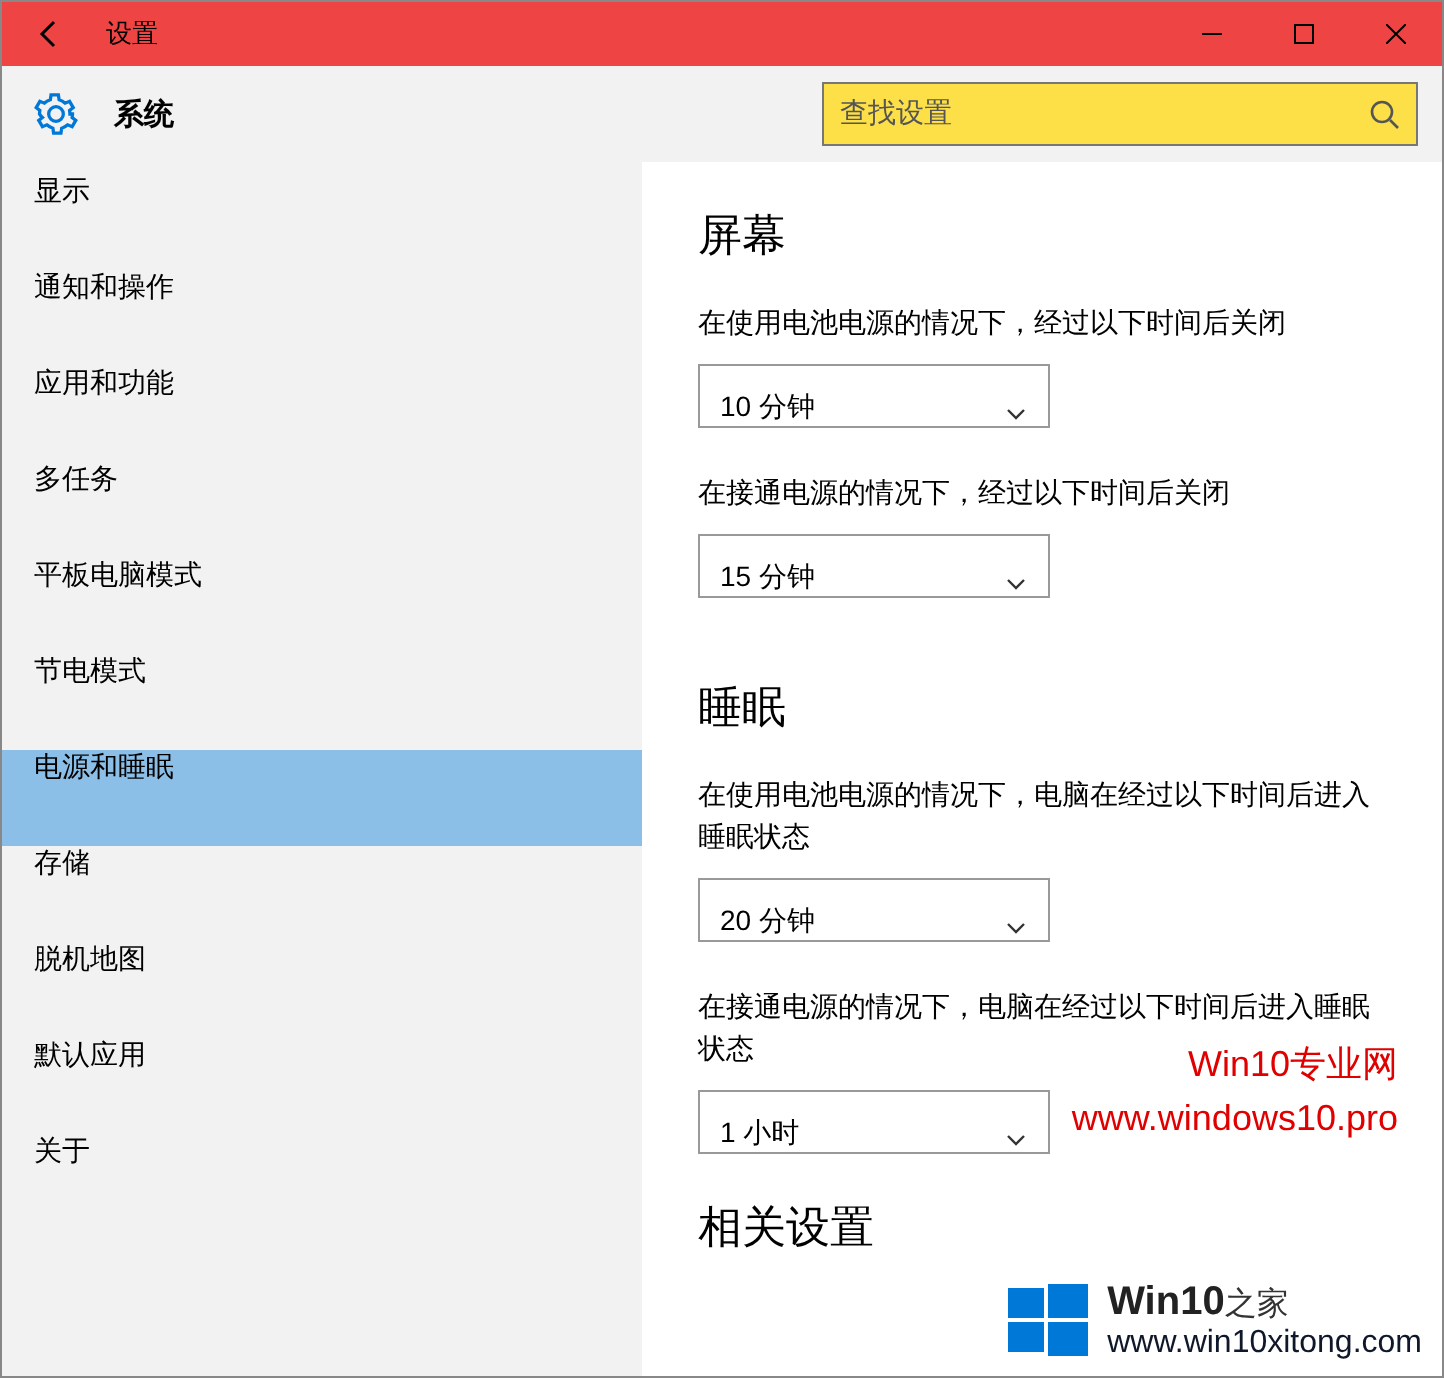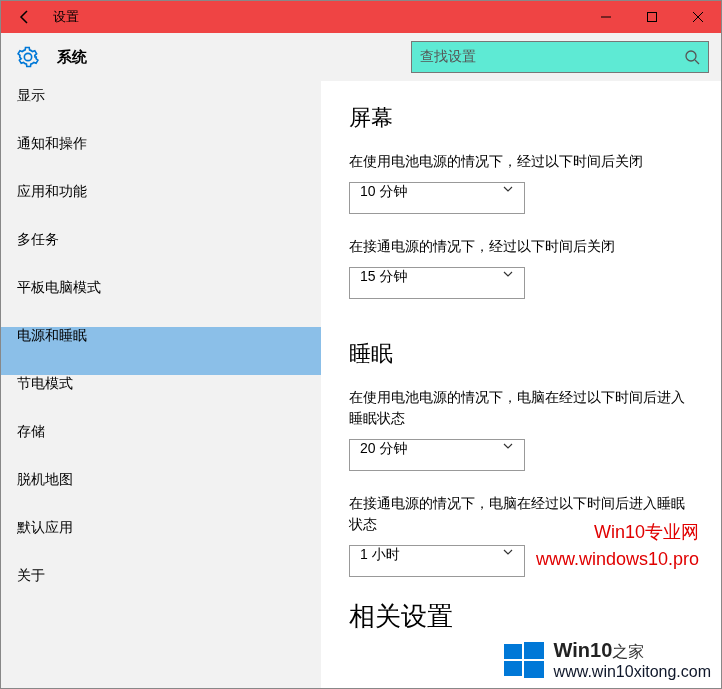--- a/index.html
+++ b/index.html
@@ -7,35 +7,35 @@
     .titlebar { height: 32px; display: flex; align-items: center; background: #ef4444; }
     .titlebar .back { width: 48px; height: 32px; display: flex; align-items: center; justify-content: center; }
     .titlebar .title { flex: 0 0 auto; padding-left: 4px; font-size: 13px; }
     .titlebar .spacer { flex: 1; }
     .winbtn { width: 46px; height: 32px; display: flex; align-items: center; justify-content: center; }
     .winbtn svg { width: 10px; height: 10px; }
     .header { height: 48px; background: #f2f2f2; display: flex; align-items: center; padding: 0 12px 0 16px; }
     .gear { width: 22px; height: 22px; margin-right: 18px; display: flex; align-items: center; justify-content: center; }
     .header-title { font-weight: 600; font-size: 15px; }
     .header-spacer { flex: 1; }
-    .searchbox { width: 298px; height: 32px; border: 1px solid #777; display: flex; align-items: center; padding: 0 8px; background: #5eead4; }
+    .searchbox { width: 298px; height: 32px; border: 1px solid #777; display: flex; align-items: center; padding: 0 8px; background: #fde047; }
     .searchbox-text { flex: 1; color: #555; font-size: 14px; }
     .searchbox-icon { width: 16px; height: 16px; }
     .body { display: flex; height: calc(689px - 32px - 48px - 2px); }
     .sidebar { width: 320px; background: #f2f2f2; padding-top: 6px; }
     .sidebar-item { height: 48px; display: flex; align-items: flex-start; padding-left: 16px; font-size: 14px; cursor: default; }
     .sidebar-item.selected { background: #8bbfe8; }
     .content { flex: 1; background: #fff; padding: 22px 28px 10px 28px; overflow: hidden; position: relative; }
     .section-title { font-size: 22px; font-weight: 400; margin-bottom: 18px; }
     .field-label { font-size: 14px; margin-bottom: 10px; line-height: 1.5; }
-    .dropdown { width: 176px; height: 32px; border: 1px solid #999; display: flex; align-items: flex-start; padding: 0 10px; margin-bottom: 22px; background: #fff; }
+    .dropdown { width: 176px; height: 32px; border: 1px solid #999; display: flex; align-items: flex-end; padding: 0 10px; margin-bottom: 22px; background: #fff; }
     .dropdown-value { flex: 1; font-size: 14px; }
     .dropdown-chevron { width: 12px; height: 12px; }
     .section-gap { height: 18px; }
-    .related-title { font-size: 26px; font-weight: 400; margin-top: 18px; margin-bottom: 14px; }
+    .related-title { font-size: 22px; font-weight: 400; margin-top: 18px; margin-bottom: 14px; }
     .link { color: #0066cc; font-size: 14px; }
     .watermark1 { position: absolute; right: 22px; top: 438px; color: #e00000; font-size: 18px; line-height: 1.5; text-align: right; pointer-events: none; }
     .watermark2 { position: absolute; right: 10px; bottom: 6px; display: flex; align-items: center; gap: 8px; pointer-events: none; }
     .wlogo { width: 44px; height: 44px; }
     .wtext1 { font-size: 20px; font-weight: 600; color: #222; }
     .wtext2 { font-size: 16px; color: #0f172a; }
   </style>
 </head>
 <body>
 
@@ -91,25 +91,25 @@
       </div>
     <div class="sidebar-item">
         <span>应用和功能</span>
       </div>
     <div class="sidebar-item">
         <span>多任务</span>
       </div>
     <div class="sidebar-item">
         <span>平板电脑模式</span>
       </div>
+    <div class="sidebar-item">
+        <span>节电模式</span>
+      </div>
     <div class="sidebar-item selected">
         <span>电源和睡眠</span>
-      </div>
-    <div class="sidebar-item">
-        <span>节电模式</span>
       </div>
     <div class="sidebar-item">
         <span>存储</span>
       </div>
     <div class="sidebar-item">
         <span>脱机地图</span>
       </div>
     <div class="sidebar-item">
         <span>默认应用</span>
       </div>

